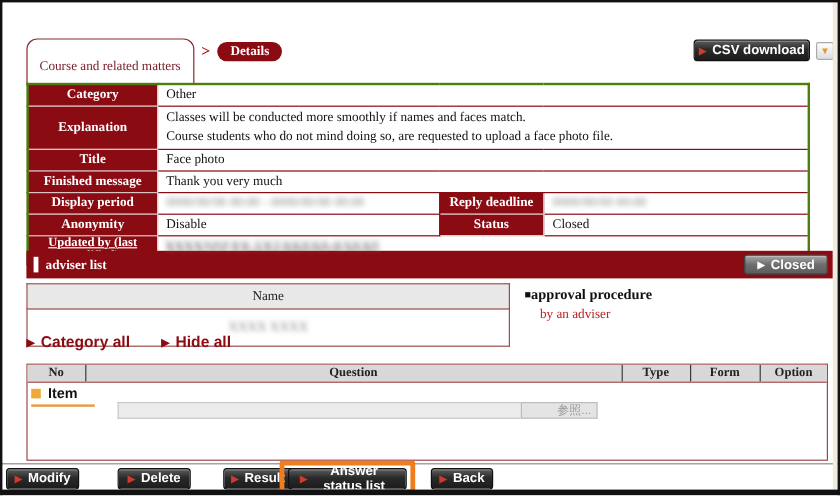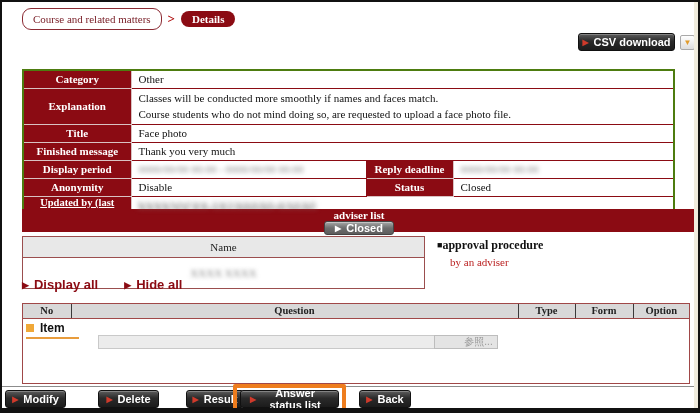--- a/index.html
+++ b/index.html
@@ -10,21 +10,21 @@
   .edge { position:absolute; background:#111; z-index:50; }
   .edge-top { left:0; top:0; width:700px; height:2px; }
   .edge-left { left:0; top:0; width:2px; height:413px; }
   .edge-right { right:0; top:0; width:2px; height:413px; }
   .edge-bottom { left:0; bottom:0; width:700px; height:5px; }
   .cream-strip { position:absolute; right:2px; top:2px; width:4px; height:406px; background:#f0ecdd; z-index:40; }
 
   
   .breadcrumb { position:absolute; left:22px; top:8px; display:flex; align-items:center; gap:6px; }
   .crumb-pill { border:1px solid #8b2a33; border-radius:9px; background:#fff; color:#7a2029;
-    font-size:11px; padding:4px 10px; line-height:12px; }
+    font-size:11px; padding:16px 10px; line-height:12px;margin-top:24px; }
   .crumb-sep { color:#a00; font-size:13px; font-weight:bold; }
   .crumb-current { background:#8b0b13; border-radius:9px; color:#fff; font-weight:bold;
     font-size:11px; padding:2px 11px; line-height:12px; }
 
   
   .btn-dark { display:inline-flex; align-items:center; justify-content:center; gap:5px;
     background:linear-gradient(#5d5d5d,#2a2a2a 45%,#1c1c1c); border:1px solid #111; border-radius:3px;
     color:#fff; font-family:"Liberation Sans", sans-serif; font-weight:bold; font-size:11px;
     box-shadow:0 1px 0 rgba(255,255,255,.25) inset; cursor:pointer; }
   .btn-dark .arr { color:#cf3a2b; font-size:8px; }
@@ -39,21 +39,21 @@
   .details-table th { background:#8b0b13; color:#fff; font-size:11px; font-weight:bold;
     text-align:center; border:1px solid #d9c2c2; vertical-align:middle; }
   .details-table td { background:#fff; color:#111; font-size:11px; border:1px solid #8b0b13;
     padding:1px 7px; vertical-align:middle; text-align:left; }
   .redacted { color:#8a8a8a; filter:blur(2.2px); user-select:none; }
   .redact-overflow { position:absolute; left:137px; top:199px; font-size:11px; color:#8a8a8a;
     filter:blur(2.4px); z-index:5; }
 
   
   .adviser-bar { position:absolute; left:22px; top:209px; width:672px; height:23px; background:#8b0b13;
-    display:flex; align-items:center; padding:0 4px 0 6px;flex-direction:column; }
+    display:flex; align-items:center; padding:0 4px 0 6px; }
   .bar-tick { width:4px; height:13px; background:#fff; margin-right:6px; }
   .adviser-bar .bar-title { color:#fff; font-size:11px; font-weight:bold; flex:1; }
   .btn-gray { display:inline-flex; align-items:center; gap:5px; height:17px; padding:0 10px;
     background:linear-gradient(#a8a8a8,#6e6e6e 50%,#5c5c5c); border:1px solid #444; border-radius:3px;
     color:#fff; font-family:"Liberation Sans", sans-serif; font-weight:bold; font-size:11px; cursor:pointer;
     box-shadow:0 1px 0 rgba(255,255,255,.35) inset; }
   .btn-gray .arr { color:#fff; font-size:8px; }
 
   
   .name-table { position:absolute; left:22px; top:236px; width:403px; border-collapse:collapse;
@@ -195,21 +195,21 @@
   <div class="approval">
     <div class="ttl">
       <span class="sq">■</span><span>approval procedure</span>
     </div>
     <div class="by">by an adviser</div>
   </div>
 
   <div class="toggle-links">
     <span class="lnk">
       <span class="arr">▶</span>
-      <span>Display all</span>
+      <span>Category all</span>
     </span>
     <span class="lnk">
       <span class="arr">▶</span>
       <span>Hide all</span>
     </span>
   </div>
 
   <div class="question-block">
     <table class="q-table">
       <colgroup>

